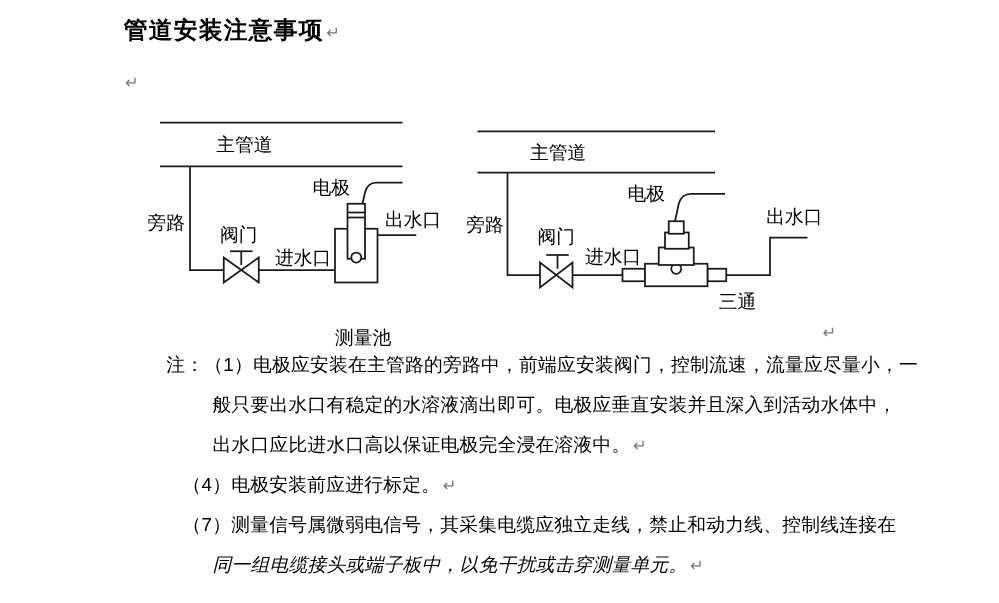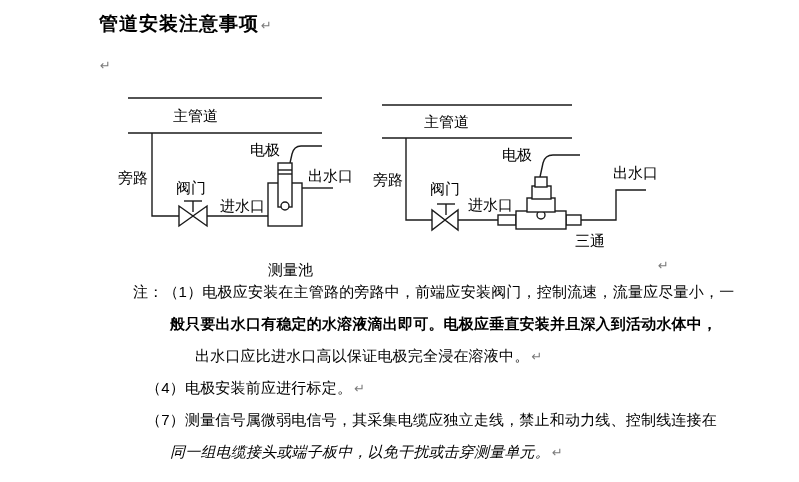--- a/index.html
+++ b/index.html
@@ -89,17 +89,17 @@
 
 <div class="dlabel" style="left:424px;top:113px;">主管道</div>
 <div class="dlabel" style="left:373px;top:171px;">旁路</div>
 <div class="dlabel" style="left:430px;top:180px;">阀门</div>
 <div class="dlabel" style="left:468px;top:196px;">进水口</div>
 <div class="dlabel" style="left:502px;top:146px;">电极</div>
 <div class="dlabel" style="left:613px;top:164px;">出水口</div>
 <div class="dlabel" style="left:551px;top:232px;margin-left:24px;">三通</div>
 
 <div class="note-line" style="left:117px;top:283px;margin-left:16px;"><span>注：（1）电极应安装在主管路的旁路中，前端应安装阀门，控制流速，流量应尽量小，一</span></div>
-<div class="note-line" style="left:170px;top:315px;font-weight:bold;"><span>般只要出水口有稳定的水溶液滴出即可。电极应垂直安装并且深入到活动水体中，</span></div>
-<div class="note-line" style="left:170px;top:347px;margin-left:25px;"><span>出水口应比进水口高以保证电极完全浸在溶液中。</span><span class="pilcrow">↵</span></div>
+<div class="note-line" style="left:170px;top:315px;"><span>般只要出水口有稳定的水溶液滴出即可。电极应垂直安装并且深入到活动水体中，</span></div>
+<div class="note-line" style="left:170px;top:347px;"><span>出水口应比进水口高以保证电极完全浸在溶液中。</span><span class="pilcrow">↵</span></div>
 <div class="note-line" style="left:146px;top:379px;"><span>（4）电极安装前应进行标定。</span><span class="pilcrow">↵</span></div>
 <div class="note-line" style="left:146px;top:411px;"><span>（7）测量信号属微弱电信号，其采集电缆应独立走线，禁止和动力线、控制线连接在</span></div>
 <div class="note-line" style="left:170px;top:443px;font-style:italic;"><span>同一组电缆接头或端子板中，以免干扰或击穿测量单元。</span><span class="pilcrow">↵</span></div>
 
 </body></html>

